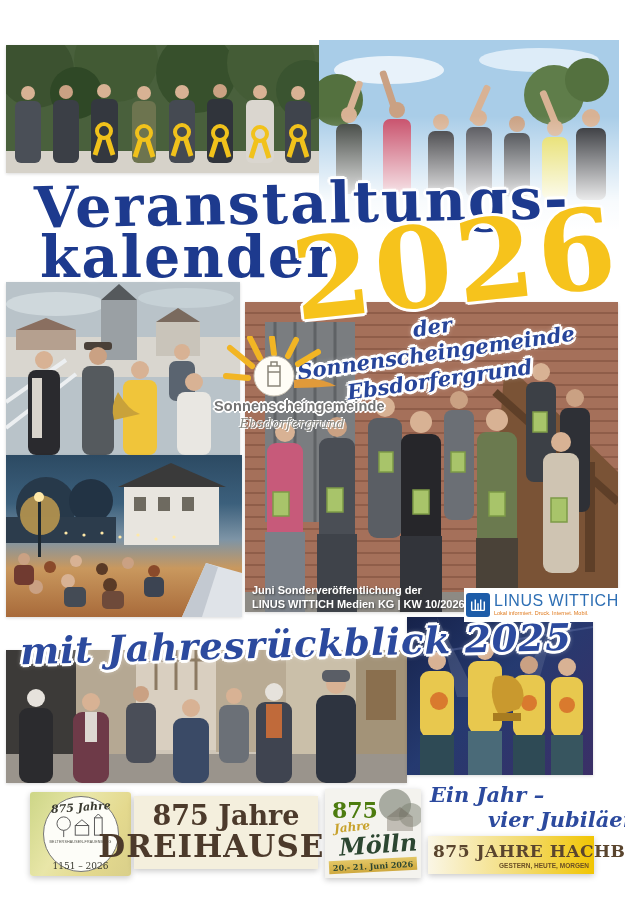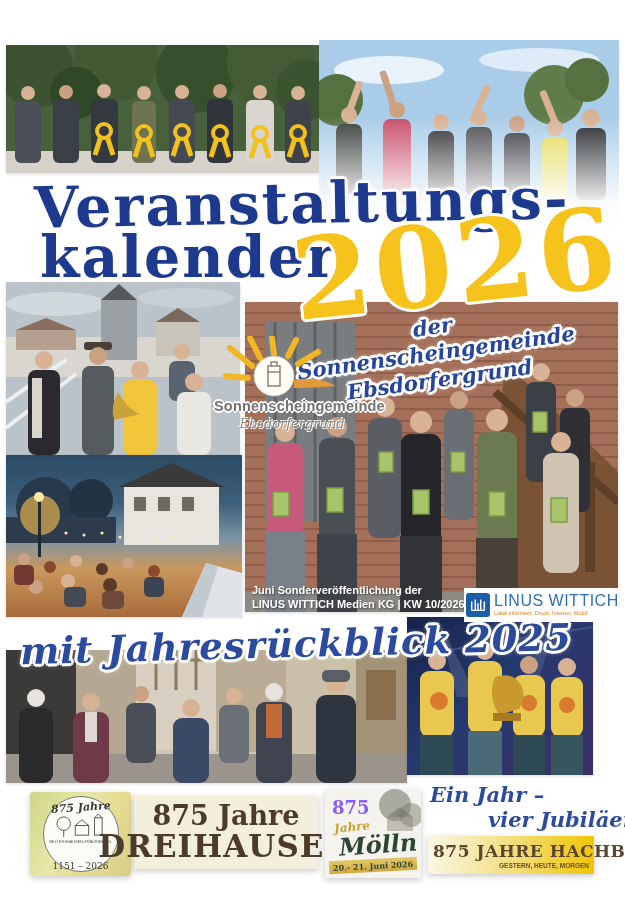--- a/index.html
+++ b/index.html
@@ -70,21 +70,21 @@
   #fb-header{font-family:"DejaVu Serif",serif;font-style:italic;font-weight:bold;
         font-size:11px;color:#3a3a30;transform:rotate(-4deg);}
   #fb-place{font-size:3.6px;color:#4a4a42;letter-spacing:.2px;margin-top:1px;}
   #fb-years{font-family:"DejaVu Serif",serif;font-size:9px;color:#3a3a30;margin-top:17px;}
   #badge-dreihausen{left:134px;top:796px;width:184px;height:73px;background:#f4efdd;
         display:flex;flex-direction:column;align-items:center;justify-content:center;
         font-family:"DejaVu Serif","Liberation Serif",serif;color:#4c3a2b;line-height:1.05;}
   #dh-1{font-size:27px;font-weight:bold;}
   #dh-2{font-size:31px;font-weight:bold;letter-spacing:1px;}
   #badge-moelln{left:325px;top:789px;width:96px;height:89px;background:#f4f3ee;overflow:hidden;}
-  #mo-number{position:absolute;left:7px;top:8px;font-size:18px;font-weight:bold;color:#8b5cf6;
+  #mo-number{position:absolute;left:7px;top:8px;font-size:22px;font-weight:bold;color:#4d7c0f;
         font-family:"DejaVu Serif",serif;}
   #mo-jahre{position:absolute;left:9px;top:31px;font-size:12px;font-style:italic;font-weight:bold;
         color:#c8a22c;font-family:"DejaVu Serif",serif;transform:rotate(-6deg);}
   #mo-place{position:absolute;left:14px;top:41px;font-size:24px;font-style:italic;font-weight:bold;
         color:#2c4631;font-family:"DejaVu Serif",serif;transform:rotate(-4deg);}
   #mo-ribbon{position:absolute;left:4px;top:70px;width:88px;height:13px;
         background:linear-gradient(180deg,#e3c766 0%,#cfa93e 100%);transform:rotate(-3deg);
         display:flex;align-items:center;justify-content:center;
         font-size:8px;font-weight:bold;color:#2c4631;font-family:"DejaVu Serif",serif;}
   #jubilee-note{position:absolute;left:430px;top:782px;color:#2c4a9e;z-index:5;

